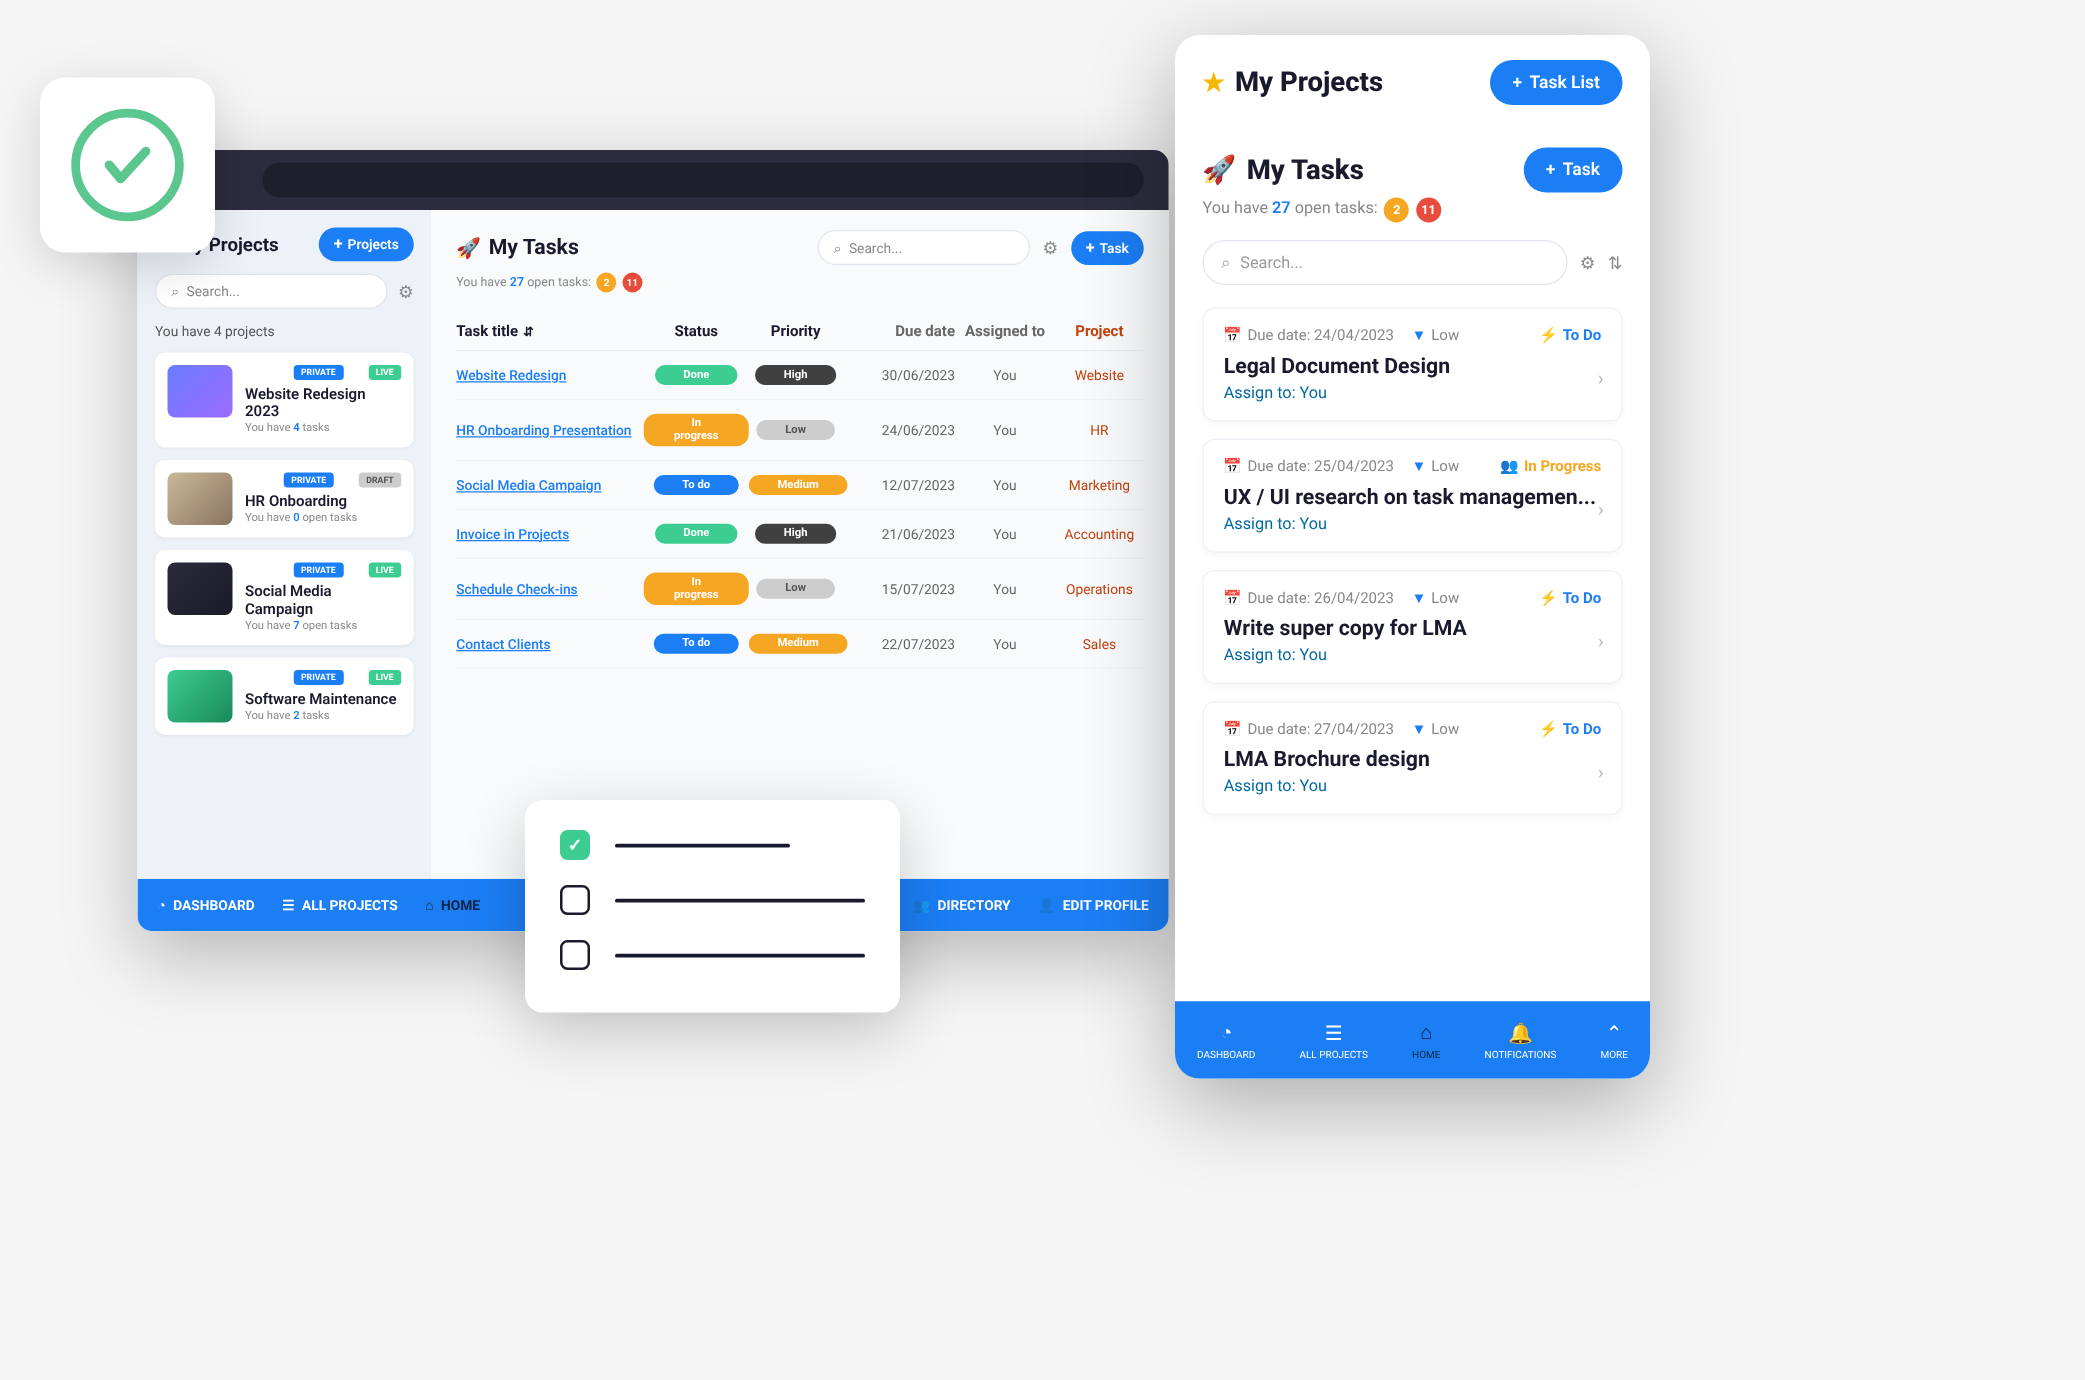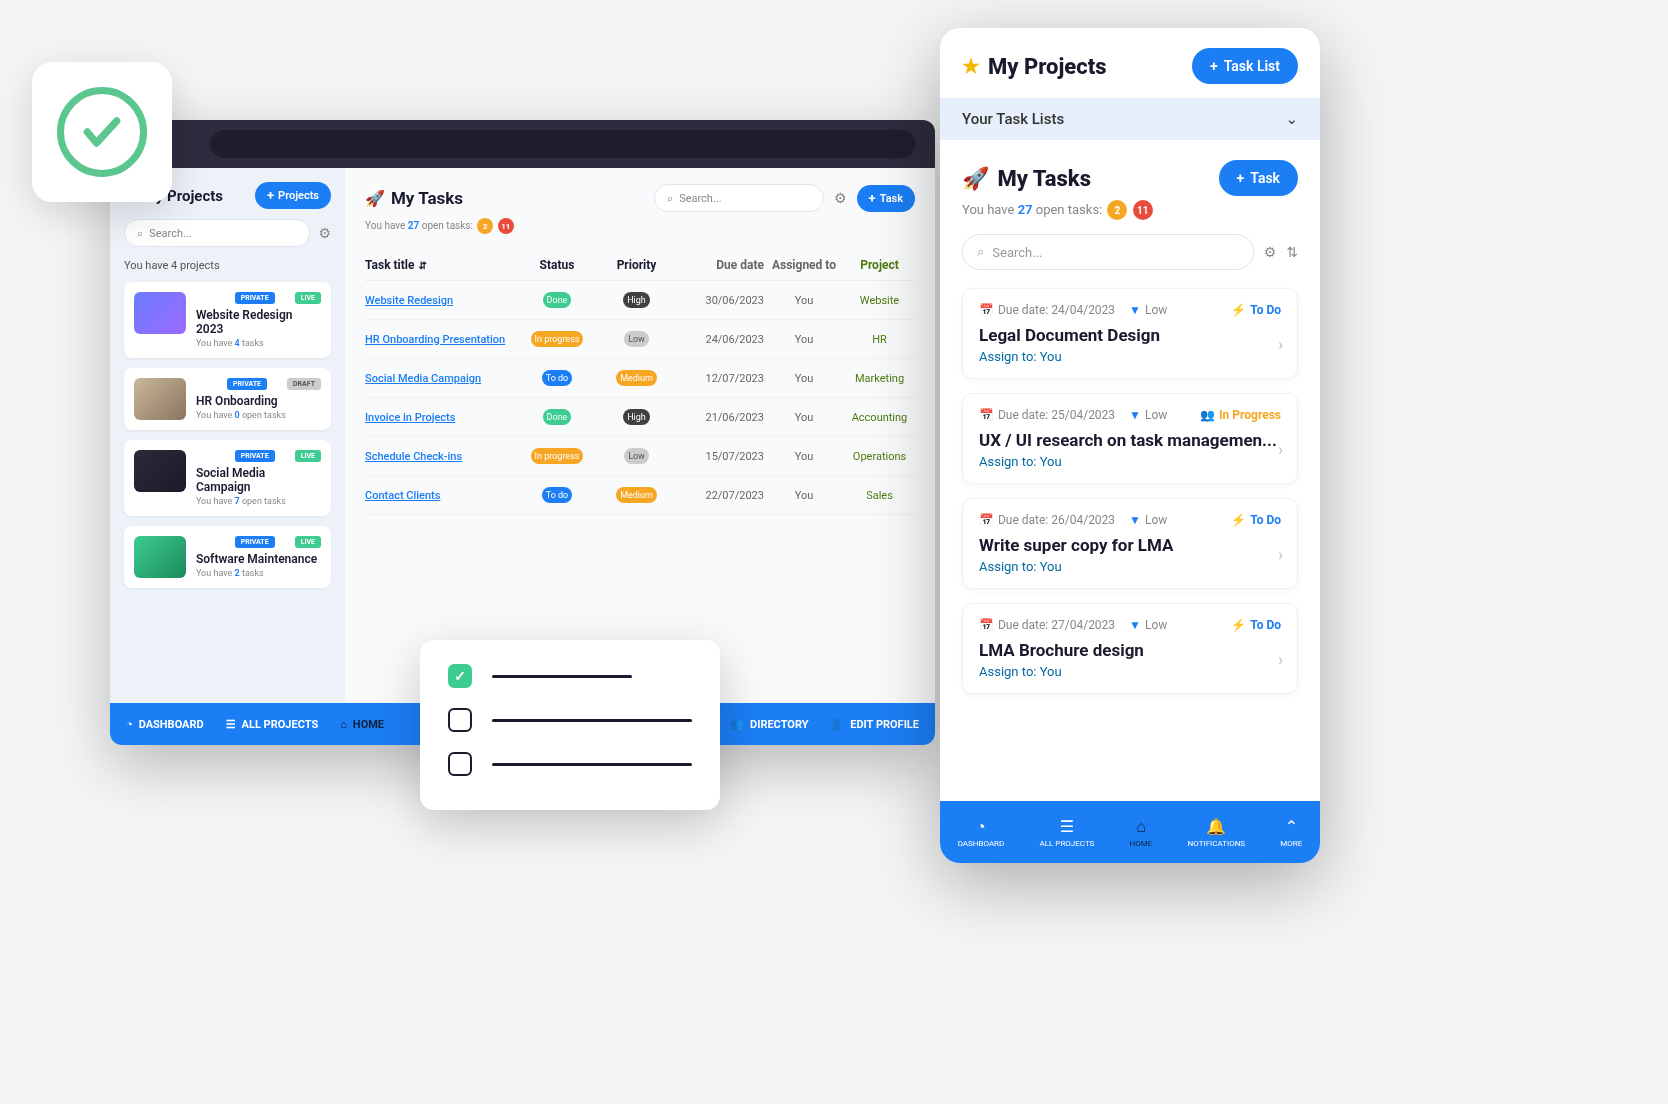--- a/index.html
+++ b/index.html
@@ -58,25 +58,25 @@
 .badge-red { background: #e74c3c; }
 
 .task-table { width: 100%; }
 .task-head { display: flex; padding: 8px 0; font-size: 12px; font-weight: 700; color: #1a1a2e; border-bottom: 1px solid #eee; }
 .task-row { display: flex; padding: 11px 0; border-bottom: 1px solid #f0f0f0; align-items: center; font-size: 11px; }
 .col-title { width: 150px; }
 .col-status { width: 84px; text-align: center; }
 .col-priority { width: 75px; text-align: center; }
 .col-date { width: 90px; text-align: right; color: #666; }
 .col-assign { width: 80px; text-align: center; color: #666; }
-.col-project { flex: 1; text-align: center; color: #4d7c0f; }
+.col-project { flex: 1; text-align: center; color: #c2410c; }
 .task-link { color: #1b7ef5; text-decoration: underline; font-weight: 500; cursor: pointer; }
 .sort-icon { margin-left: 4px; font-size: 10px; }
 
-.pill { display: inline-block; padding: 3px 4px; border-radius: 10px; font-size: 9px; font-weight: 400; color: #fff; }
+.pill { display: inline-block; padding: 3px 23px; border-radius: 10px; font-size: 9px; font-weight: 700; color: #fff; }
 .pill-done { background: #3dcc91; }
 .pill-progress { background: #f5a623; }
 .pill-todo { background: #1b7ef5; }
 .pill-high { background: #404040; }
 .pill-low { background: #ccc; color: #555; }
 .pill-medium { background: #f5a623; }
 
 .bottom-nav { height: 42px; background: #1b7ef5; display: flex; align-items: center; padding: 0 16px; gap: 22px; }
 .nav-item { display: flex; align-items: center; gap: 6px; color: #fff; font-size: 11px; font-weight: 700; cursor: pointer; }
 .nav-item.active { color: #0d2340; }
@@ -342,24 +342,20 @@
   <div class="mobile-header">
     <div class="mobile-title">
       <span class="star-icon" style="font-size:20px">★</span>
       <span>My Projects</span>
     </div>
     <button class="mobile-btn">
         <span>+</span>
         <span>Task List</span>
       </button>
   </div>
-  <div class="mobile-section">
-    <span>Your Task Lists</span>
-    <span>⌄</span>
-  </div>
   <div class="mobile-tasks">
     <div class="mobile-tasks-head">
       <div class="mobile-tasks-title">
         <span>🚀</span>
         <span>My Tasks</span>
       </div>
       <button class="mobile-btn">
           <span>+</span>
           <span>Task</span>
         </button>

